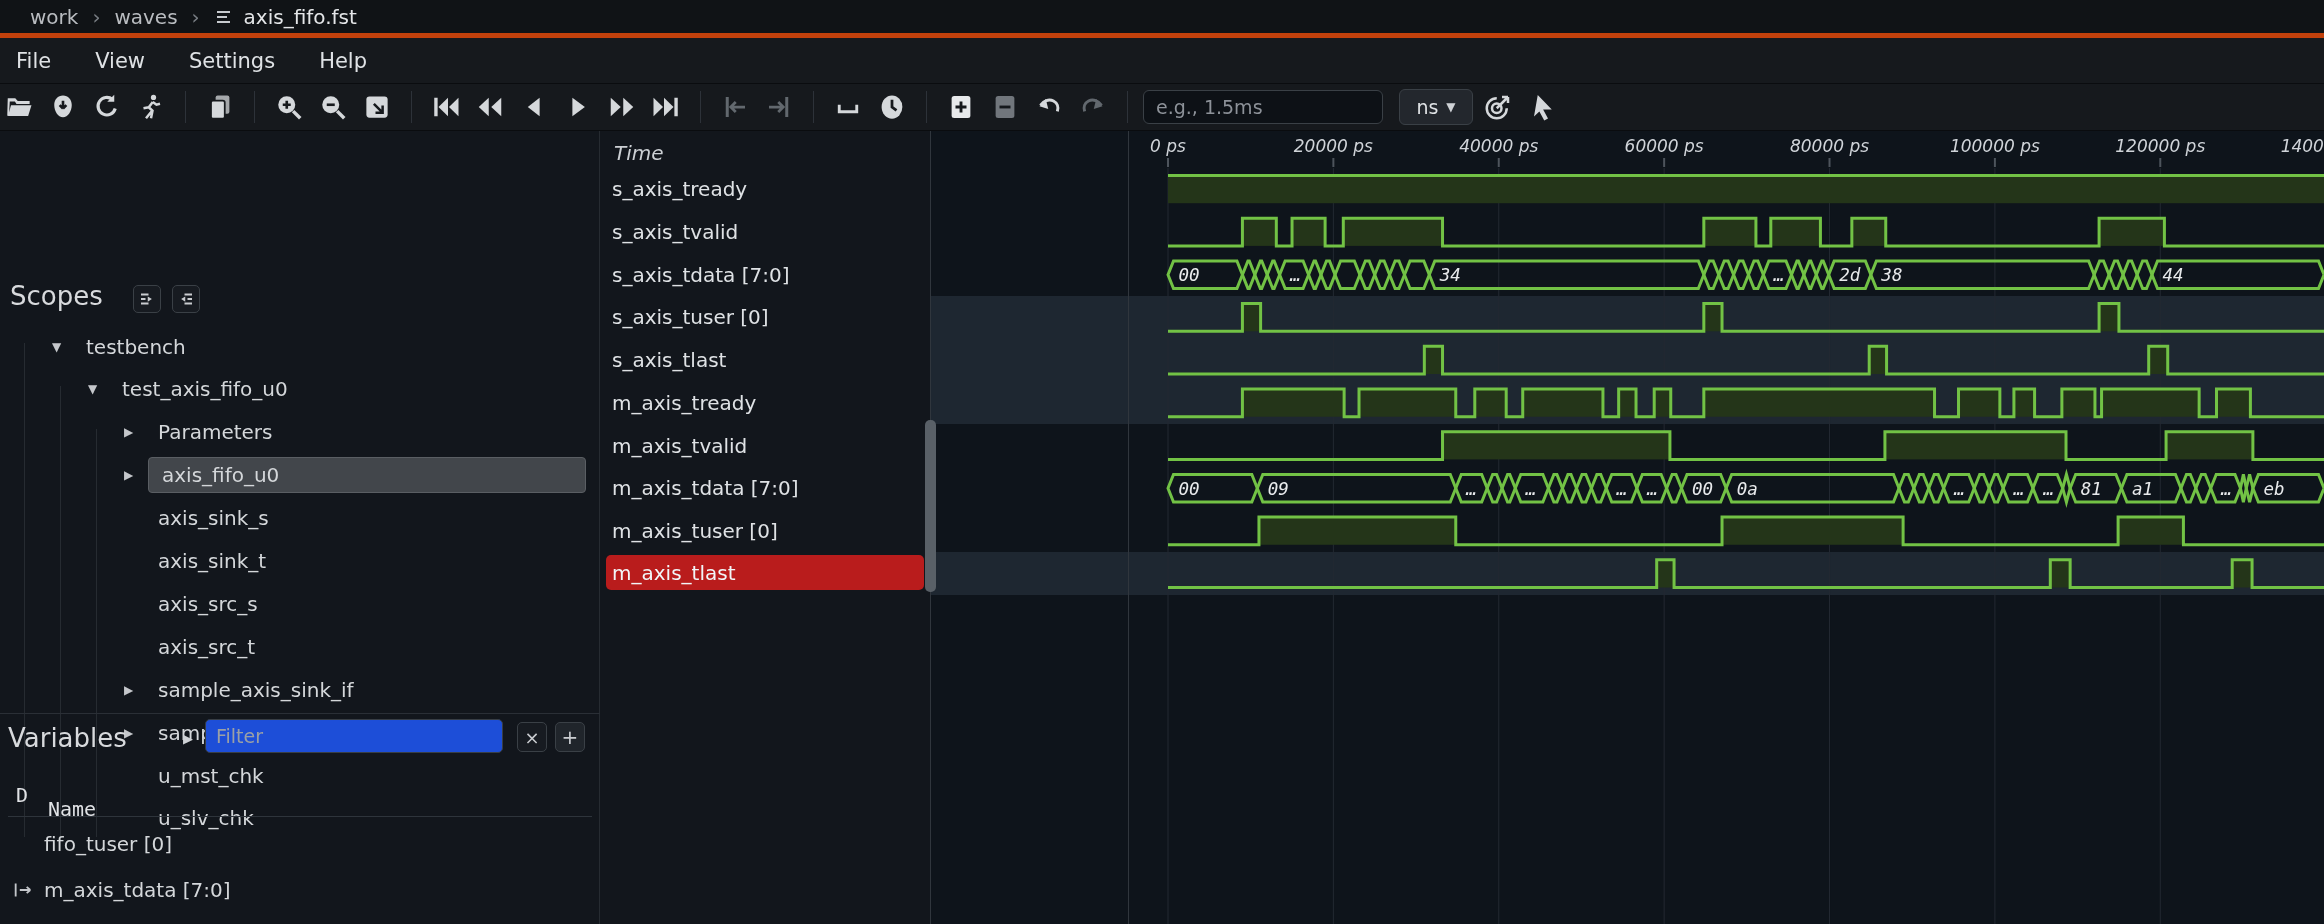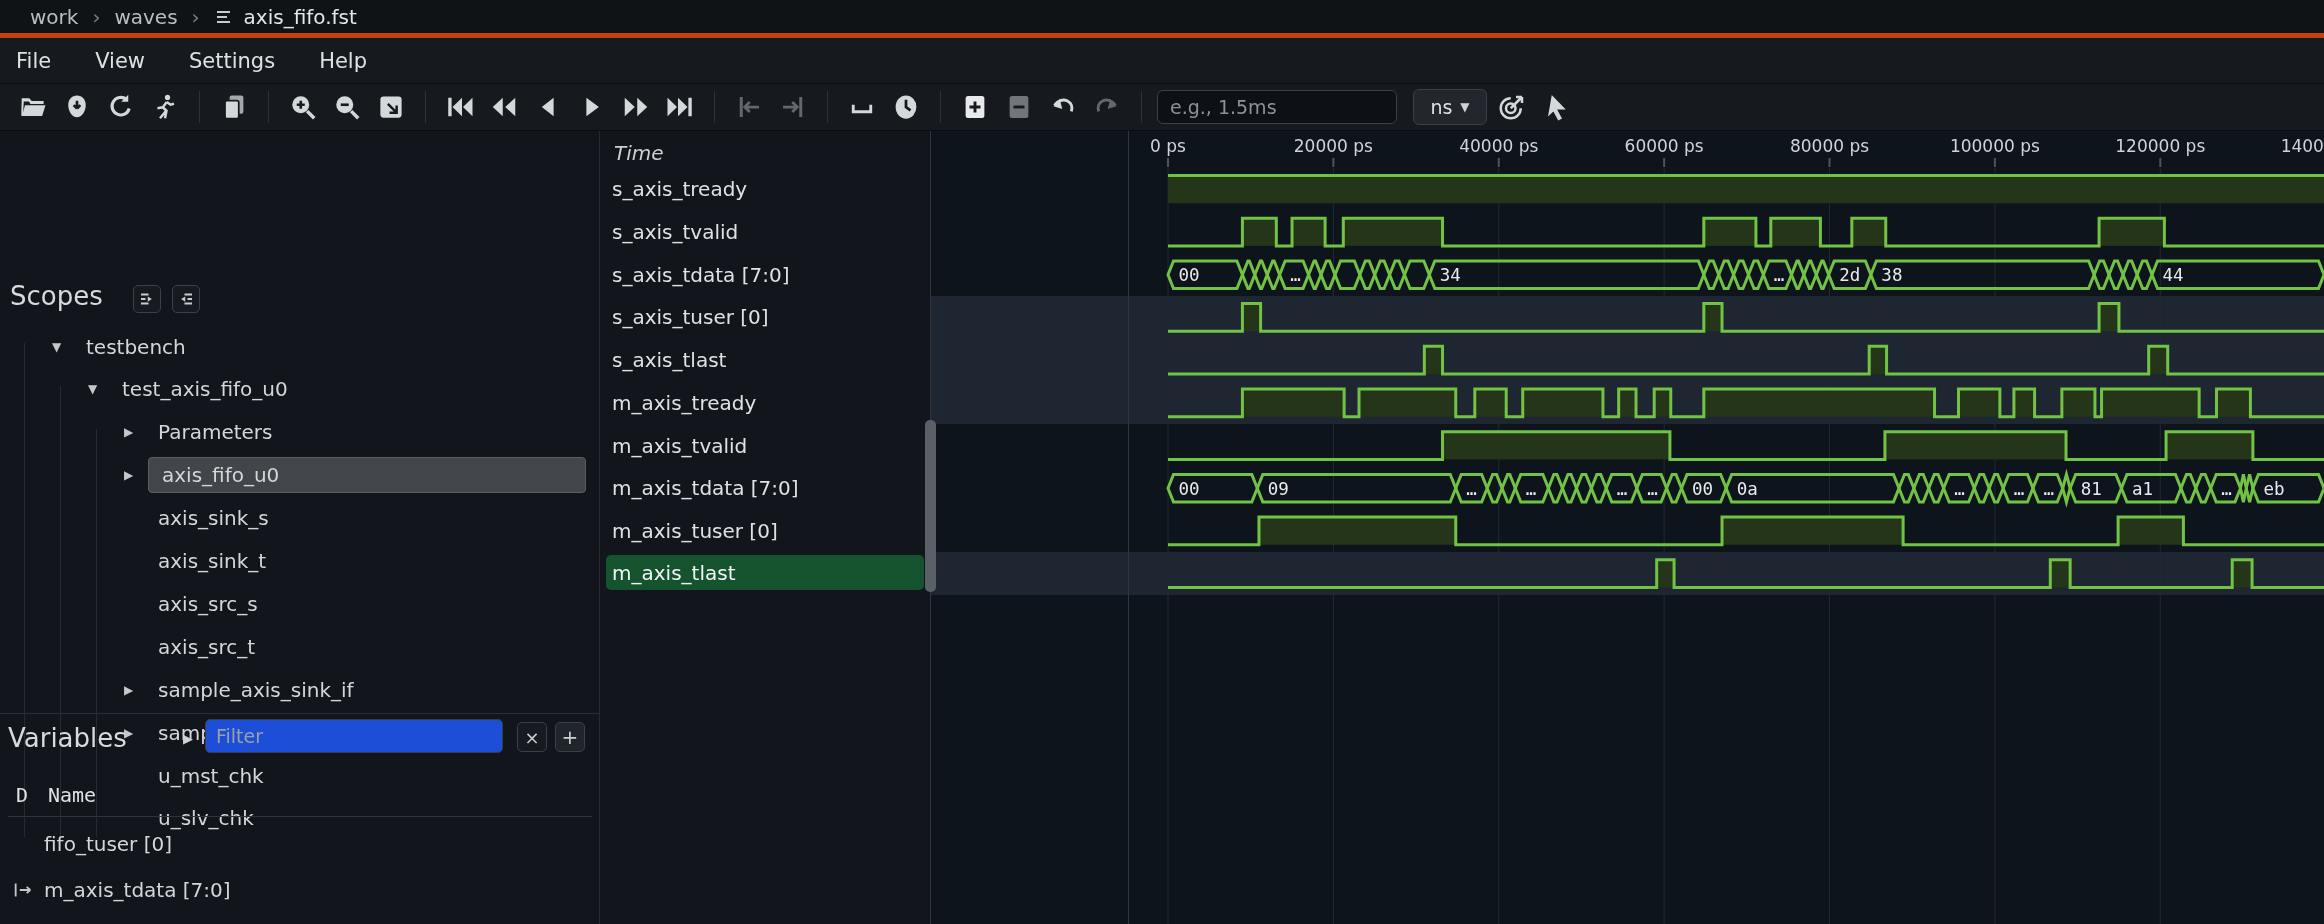--- a/index.html
+++ b/index.html
@@ -10,21 +10,21 @@
             display:flex;align-items:center;padding-left:30px;box-sizing:border-box;
             border-bottom:5px solid #c2410c;font-size:20px;color:#b9bcc0;}
   .titlebar .sep{margin:0 14px;color:#787d83;font-size:20px;}
   .titlebar .file{color:#e4e6e8;}
   .titlebar .listicon{margin-right:10px;display:inline-flex;color:#c7cace;}
   .menubar{position:absolute;left:0;top:38px;width:100%;height:46px;background:#16191d;
            display:flex;align-items:center;gap:44px;padding-left:16px;box-sizing:border-box;
            font-size:21px;color:#dfe2e5;border-bottom:1px solid #0a0c0f;}
   .menubar span{cursor:default;}
   .toolbar{position:absolute;left:0;top:84px;width:100%;height:47px;background:#16191d;
-           display:flex;align-items:center;padding-left:14px;box-sizing:border-box;gap:6px;
+           display:flex;align-items:center;box-sizing:border-box;gap:6px;
            border-bottom:1px solid #0a0c0f;}
   .tbtn{width:38px;height:38px;display:flex;align-items:center;justify-content:center;color:#d5d8db;}
   .tbtn.dis{color:#62686e;}
   .tsep{width:1px;height:32px;background:#2d3239;margin:0 9px;}
   .time-input{width:214px;height:32px;background:#0d1116;border:1px solid #3a4046;border-radius:6px;
               color:#c9ccd0;font-size:19px;padding:0 12px;font-family:"DejaVu Sans",sans-serif;}
   .time-input::placeholder{color:#8d9299;}
   .unit-select{height:34px;min-width:72px;background:#23272d;border:1px solid #3a4046;border-radius:6px;
                display:flex;align-items:center;justify-content:center;gap:8px;font-size:19px;color:#dfe2e5;
                margin-left:10px;}
@@ -47,25 +47,25 @@
                 color:#c9ccd0;font-size:19px;padding:0 10px;font-family:"DejaVu Sans",sans-serif;box-sizing:border-box;}
   .filter-input::placeholder{color:#9aa0a6;}
   .dn-header{position:absolute;font-family:"DejaVu Sans Mono",monospace;font-size:20px;color:#e0e2e5;}
   .var-row{position:absolute;left:0;width:600px;height:46px;display:flex;align-items:center;font-size:20px;color:#d4d7da;}
   .porticon{position:absolute;left:12px;color:#c3c6ca;display:flex;}
   
   .names{position:absolute;left:600px;top:0;width:330px;height:793px;background:#12161c;}
   .names .header{position:absolute;left:14px;top:10px;font-style:italic;font-size:20px;color:#ccd0d4;}
   .name-row{position:absolute;left:0;width:330px;display:flex;align-items:center;
             font-size:20px;color:#dfe2e5;padding-left:12px;box-sizing:border-box;}
-  .name-row.sel{left:6px;width:318px;background:#14532d;border:1px solid #1c3least0;border-radius:5px;
+  .name-row.sel{left:6px;width:318px;background:#b91c1c;border:1px solid #1c3least0;border-radius:5px;
                 color:#f2f5f8;padding-left:6px;}
   .vsep{position:absolute;top:0;width:1px;height:793px;background:#30363d;}
   .scroll-thumb{position:absolute;left:-5px;width:11px;border-radius:5px;background:#596067;}
-  .wavewrap{position:absolute;left:1128px;top:0;width:1196px;height:793px;overflow:hidden;}
+  .wavewrap{position:absolute;left:1128px;top:0;width:1196px;height:793px;overflow:hidden;font-style:italic;}
 </style>
 </head>
 <body>
 
 <div class="app">
 
   <div class="titlebar">
     <span>work</span>
     <span class="sep">›</span>
     <span>waves</span>
@@ -316,21 +316,21 @@
       <div class="hdiv" style="top:582px;width:600px;left:0;top:582px;"></div>
       <div class="hdiv" style="top:582px;"></div>
 
       <div class="panel-title" style="left:8px;top:592px;">Variables</div>
       <div style="position:absolute;left:183px;top:600px;font-size:13px;color:#cfd2d6;">▶</div>
       <input class="filter-input" style="left: 205px; top: 588px; width: 298px; height: 34px;" placeholder="Filter">
       <div class="iconbtn" style="left:517px;top:591px;width:28px;height:28px;font-size:18px;">×</div>
       <div class="iconbtn" style="left:555px;top:591px;width:28px;height:28px;font-size:20px;background:#20252b;">+</div>
 
       <div class="dn-header" style="left:16px;top:652px;">D</div>
-      <div class="dn-header" style="left:48px;top:652px;">Name</div>
+      <div class="dn-header" style="left:48px;top:666px;">Name</div>
       <div class="hdiv" style="left:8px;width:584px;top:685px;background:#2e343b;"></div>
       <div id="var-list">
           <div class="var-row" style="top: 690px;">
             <span style="position: absolute; left: 44px;">fifo_tuser [0]</span>
           </div>
           <div class="var-row" style="top: 736px;">
             <span class="porticon">
               <svg width="22" height="22" viewBox="0 0 24 24">
                 <path d="M4 5v14M8.5 12H20M20 12l-4-3.4M20 12l-4 3.4" stroke="currentColor" stroke-width="2" fill="none"></path>
               </svg>

